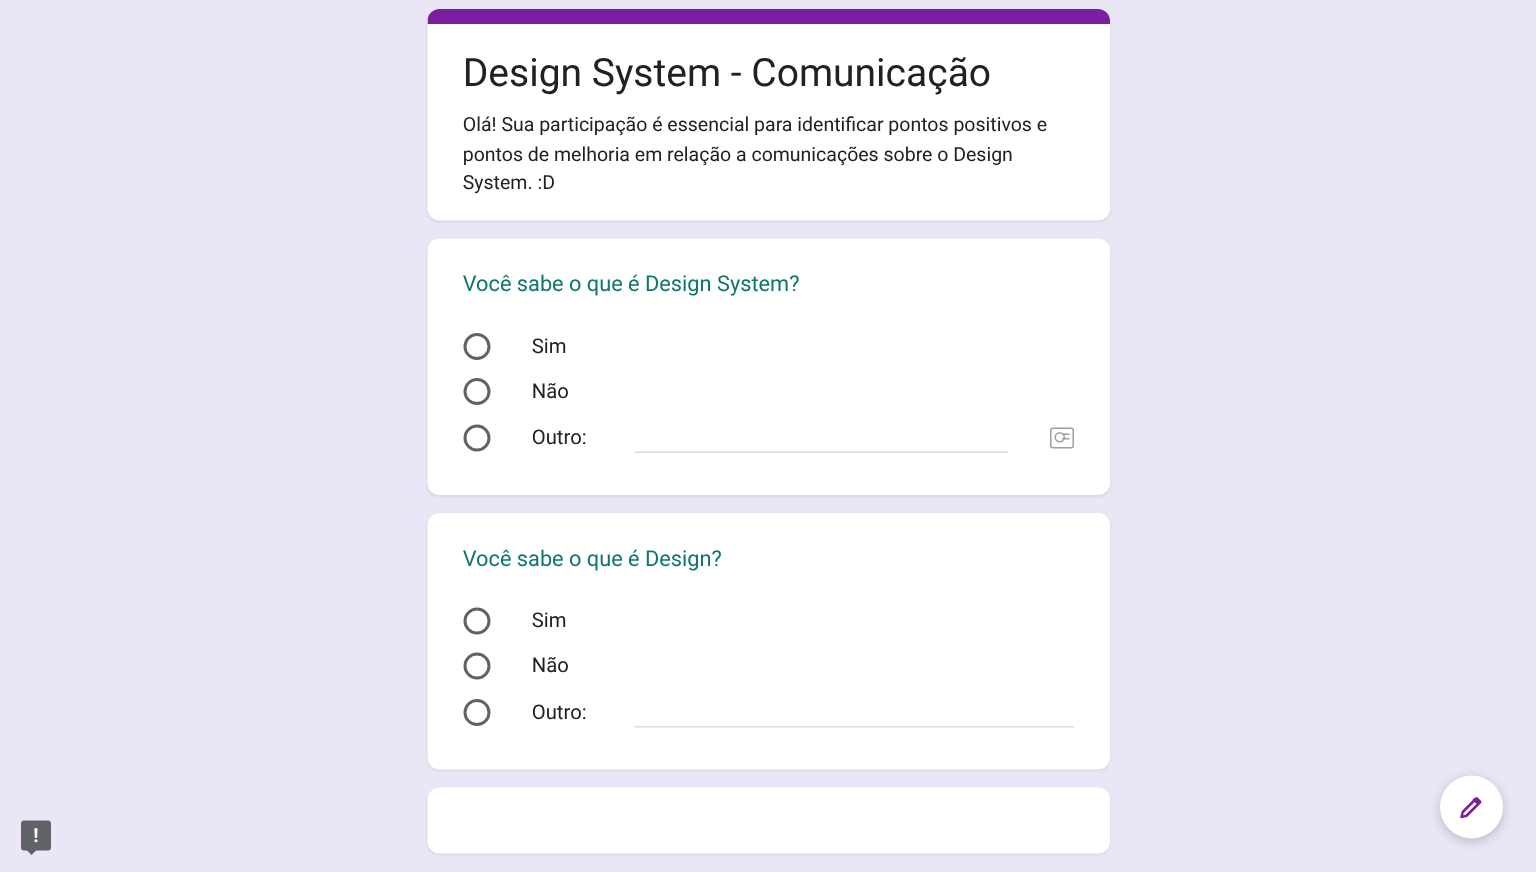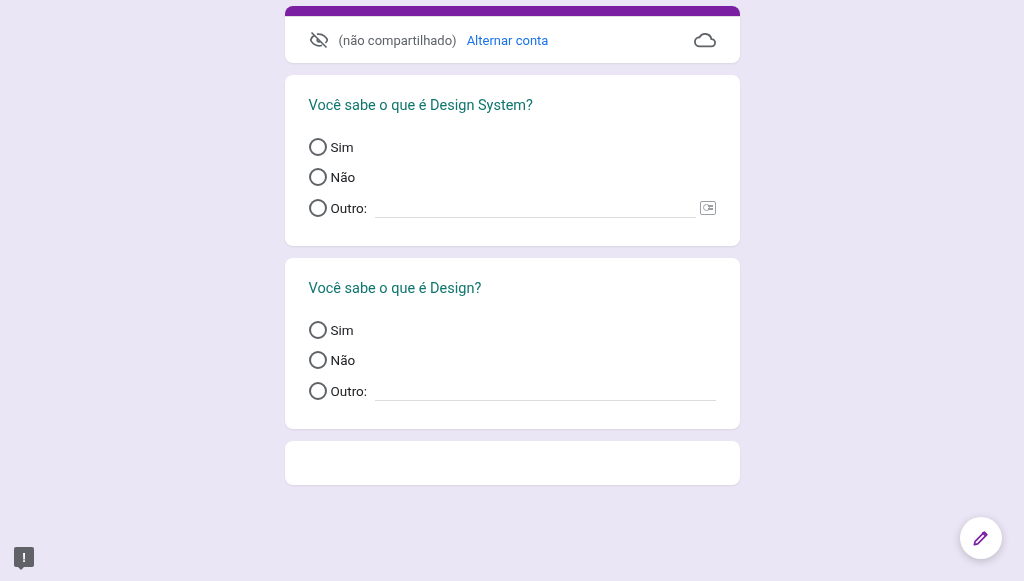--- a/index.html
+++ b/index.html
@@ -36,21 +36,21 @@
   font-size: 13px;
 }
 .account-row .spacer { flex: 1; }
 .not-shared { color: #5f6368; }
 .switch-link { color: #1a73e8; cursor: pointer; }
 .question-card { padding: 22px 24px 22px; }
 .question-title { font-size: 14.5px; color: #0f766e; margin-bottom: 18px; }
 .option-row {
   display: flex;
   align-items: center;
-  gap: 4px;
+  gap: 28px;
   padding: 6px 0;
   font-size: 13.5px;
   color: #202124;
 }
 .radio {
   width: 18px; height: 18px;
   border: 2px solid #5f6368;
   border-radius: 50%;
   flex-shrink: 0;
   cursor: pointer;
@@ -107,34 +107,23 @@
 }
 .report-dot { color: #fff; font-size: 13px; font-weight: bold; line-height: 1; }
 svg { display: block; }
 </style>
 </head>
 <body>
 
 <div class="container">
   <div class="card header-card">
     <div class="accent-bar"></div>
-    <div class="account-row">
-      <span>
-        <svg width="20" height="20" viewBox="0 0 24 24" fill="none" stroke="#5f6368" stroke-width="2">
-          <path d="M3 3l18 18M10.6 10.6a2 2 0 102.8 2.8M9.5 5.1A9.8 9.8 0 0112 5c5 0 9 4 10 7-0.4 1.2-1.2 2.5-2.3 3.6M6.3 6.3C4 7.9 2.5 10.3 2 12c1 3 5 7 10 7 1.3 0 2.6-.3 3.7-.8"></path>
-        </svg>
-      </span>
-      <span class="not-shared">(não compartilhado)</span>
-      <span class="switch-link">Alternar conta</span>
-      <span class="spacer"></span>
-      <span>
-        <svg width="22" height="22" viewBox="0 0 24 24" fill="none" stroke="#5f6368" stroke-width="2">
-          <path d="M6 19a5 5 0 010-10 7 7 0 0113 2 4 4 0 010 8H6z"></path>
-        </svg>
-      </span>
+    <div class="header-body">
+      <h1 class="form-title">Design System - Comunicação</h1>
+      <p class="form-desc">Olá! Sua participação é essencial para identificar pontos positivos e pontos de melhoria em relação a comunicações sobre o Design System. :D</p>
     </div>
   </div>
 
   <div id="questions">
       <div class="card question-card">
         <div class="question-title">Você sabe o que é Design System?</div>
         <div class="option-row">
           <span class="radio"></span>
           <span>Sim</span>
         </div>

